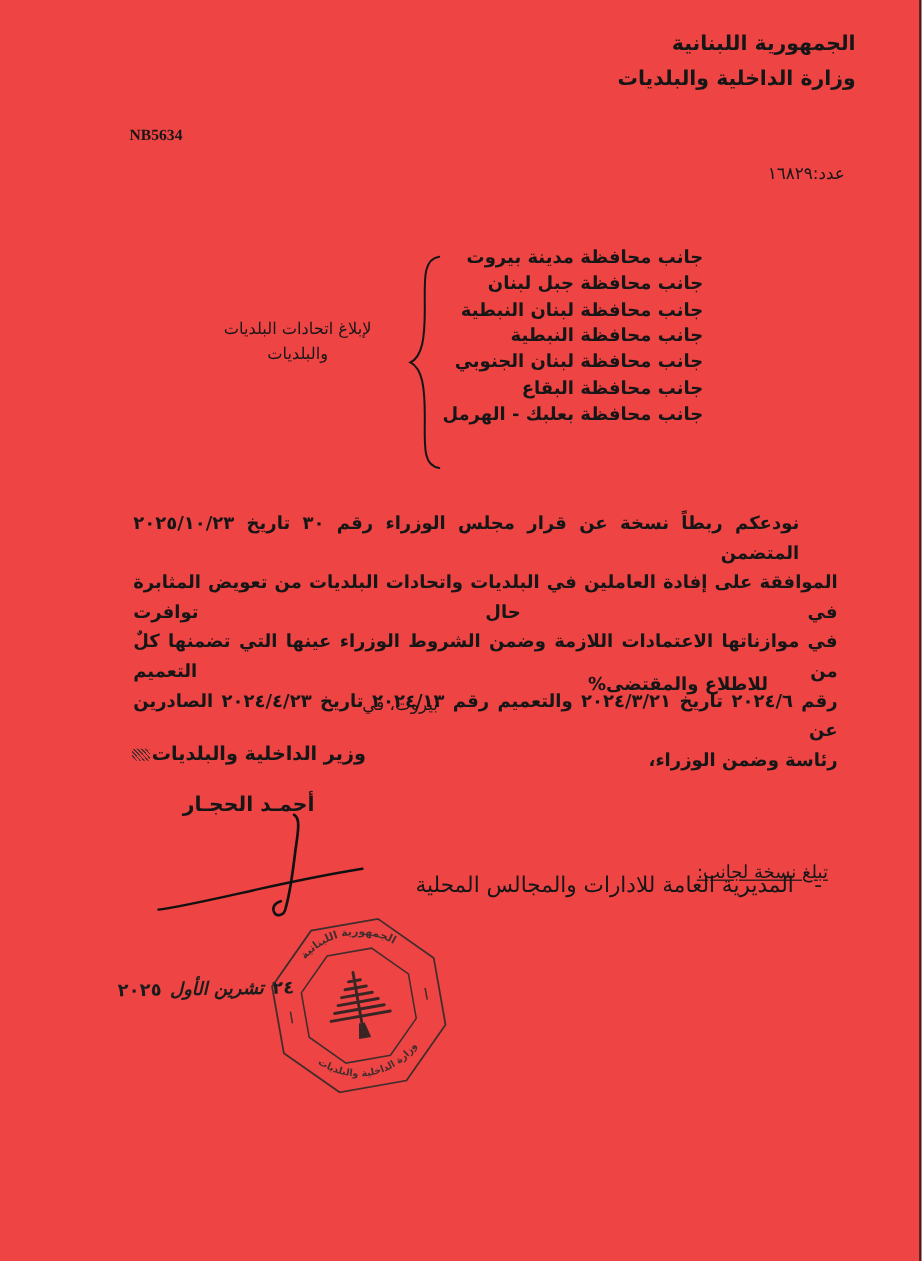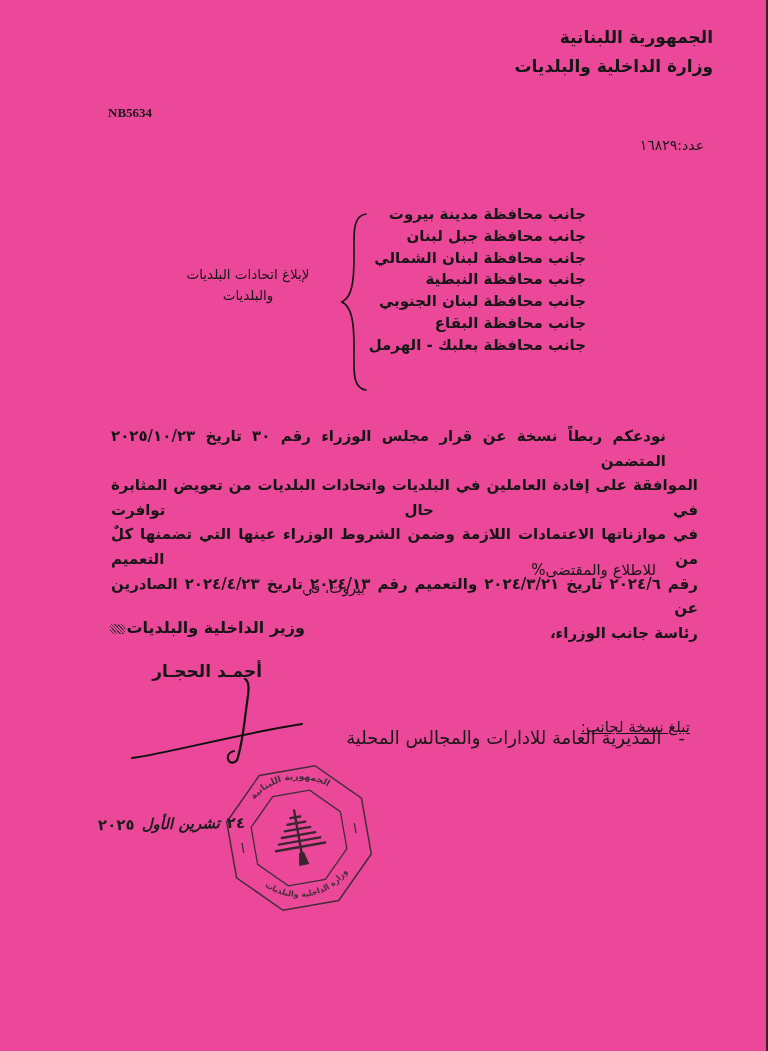--- a/index.html
+++ b/index.html
@@ -1,19 +1,19 @@
 <!DOCTYPE html>
 <html lang="ar" dir="rtl"><head>
 <meta charset="utf-8">
 <style>
   html,body{margin:0;padding:0;background:#e8e8e8;}
   .doc{
     position:relative;
     width:768px;height:1051px;
-    background:#ec4899;
+    background:#ef4444;
     overflow:hidden;
     font-family:"DejaVu Sans",sans-serif;
     color:#161616;
     direction:rtl;
     margin:0 auto;
   }
   .abs{position:absolute;}
   
   .letterhead{top:23px;right:55px;text-align:right;font-weight:bold;font-size:17px;line-height:29px;letter-spacing:.2px;}
   
@@ -25,21 +25,21 @@
   
   .brace-svg{top:211px;left:336px;}
   
   .addressee-note{top:264px;left:148px;width:200px;text-align:center;font-size:13.5px;line-height:21px;}
   
   .body-par{top:424px;left:82px;width:616px;font-weight:bold;font-size:15px;line-height:24.6px;}
   .body-line{text-align:justify;text-align-last:justify;white-space:normal;margin-left:29px;}
   .body-line.first{padding-right:32px;}
   .body-line.last{text-align:right;text-align-last:right;}
   
-  .attention{top:561px;right:112px;font-weight:normal;font-size:15px;}
+  .attention{top:561px;right:128px;font-weight:bold;font-size:15px;}
   .place-line{top:580px;right:403px;font-size:14px;}
   .minister-title{top:618px;right:463px;font-weight:bold;font-size:16px;white-space:nowrap;}
   .artifact{display:inline-block;width:15px;height:10px;margin-right:1px;vertical-align:middle;
     background:repeating-linear-gradient(48deg,#2a2a2a 0 1px,transparent 1px 2.4px);
     border-radius:2px;opacity:.8;}
   .minister-name{top:661px;right:506px;font-weight:bold;font-size:17px;letter-spacing:.5px;white-space:nowrap;}
   .signature-svg{top:665px;left:110px;}
   
   .cc-header{top:706px;right:78px;font-weight:normal;font-size:15px;text-decoration:underline;margin-top:12px;}
   .cc-item{top:727px;right:83px;font-size:18px;white-space:nowrap;}
@@ -63,42 +63,42 @@
     <div>وزارة الداخلية والبلديات</div>
   </div>
 
   <div class="abs nb-code">NB5634</div>
 
   <div class="abs number-line">عدد:١٦٨٢٩</div>
 
   <div class="abs addressees">
     <div>جانب محافظة مدينة بيروت</div>
     <div>جانب محافظة جبل لبنان</div>
-    <div>جانب محافظة لبنان الشمالي</div>
+    <div>جانب محافظة لبنان النبطية</div>
     <div>جانب محافظة النبطية</div>
     <div>جانب محافظة لبنان الجنوبي</div>
     <div>جانب محافظة البقاع</div>
     <div>جانب محافظة بعلبك - الهرمل</div>
   </div>
 
   <svg class="abs brace-svg" width="34" height="182" viewBox="0 0 34 182">
     <path d="M30 3 C16 5, 18 23, 18 46 C18 71, 16 86, 6 91 C16 96, 18 112, 18 136 C18 160, 16 177, 30 179" fill="none" stroke="#161616" stroke-width="1.7" stroke-linecap="round"></path>
   </svg>
 
   <div class="abs addressee-note">
     <div>لإبلاغ اتحادات البلديات</div>
     <div>والبلديات</div>
   </div>
 
   <div class="abs body-par">
     <div class="body-line first">نودعكم ربطاً نسخة عن قرار مجلس الوزراء رقم ٣٠ تاريخ ٢٠٢٥/١٠/٢٣ المتضمن</div>
     <div class="body-line">الموافقة على إفادة العاملين في البلديات واتحادات البلديات من تعويض المثابرة في حال توافرت</div>
     <div class="body-line">في موازناتها الاعتمادات اللازمة وضمن الشروط الوزراء عينها التي تضمنها كلٌ من التعميم</div>
     <div class="body-line">رقم ٢٠٢٤/٦ تاريخ ٢٠٢٤/٣/٢١ والتعميم رقم ٢٠٢٤/١٣ تاريخ ٢٠٢٤/٤/٢٣ الصادرين عن</div>
-    <div class="body-line last">رئاسة جانب الوزراء،</div>
+    <div class="body-line last">رئاسة وضمن الوزراء،</div>
   </div>
 
   <div class="abs attention">للاطلاع والمقتضى%</div>
   <div class="abs place-line">بيروت، في</div>
 
   <div class="abs minister-title">
     <span>وزير الداخلية والبلديات</span><span class="artifact"></span>
   </div>
 
   <div class="abs minister-name">أحمـد الحجـار</div>

